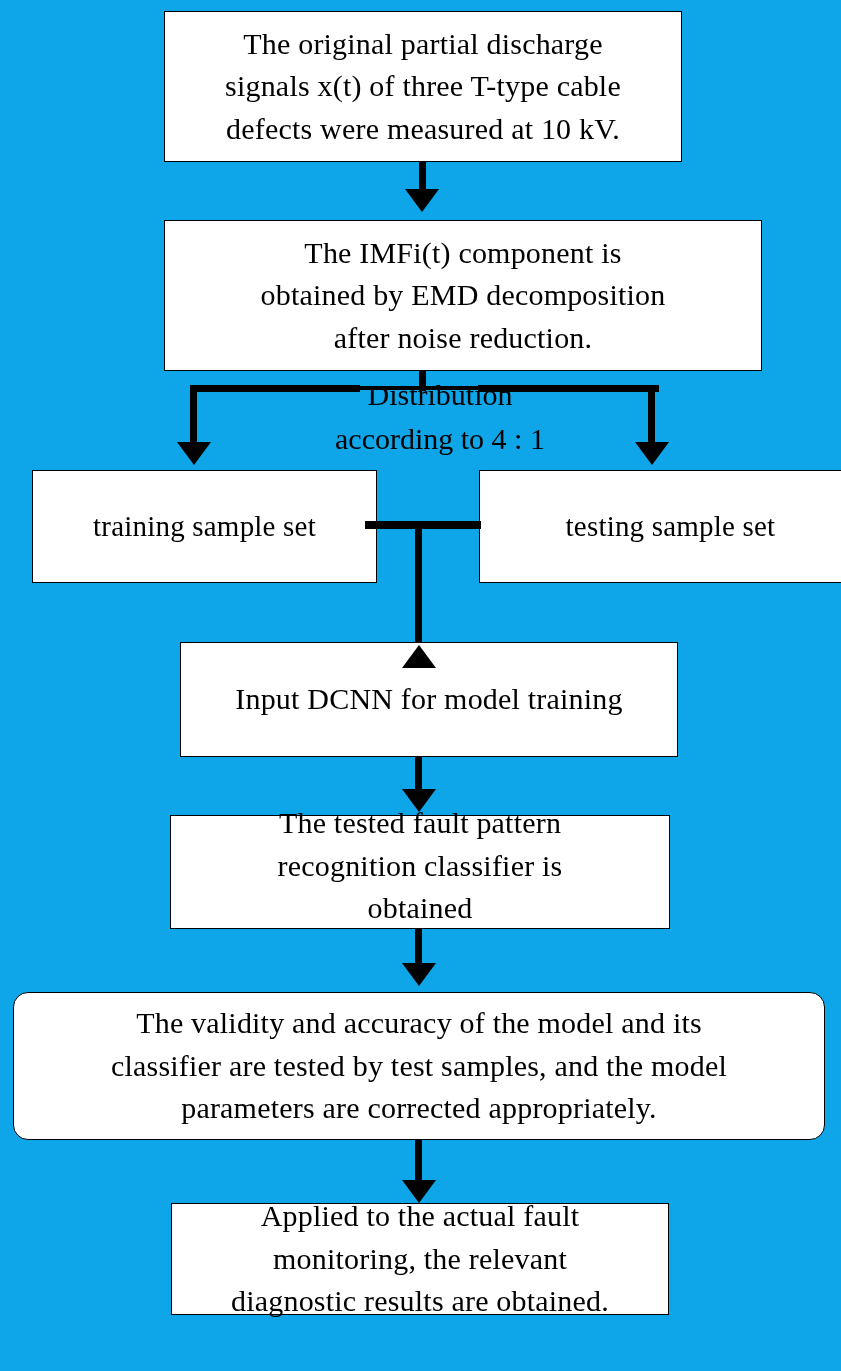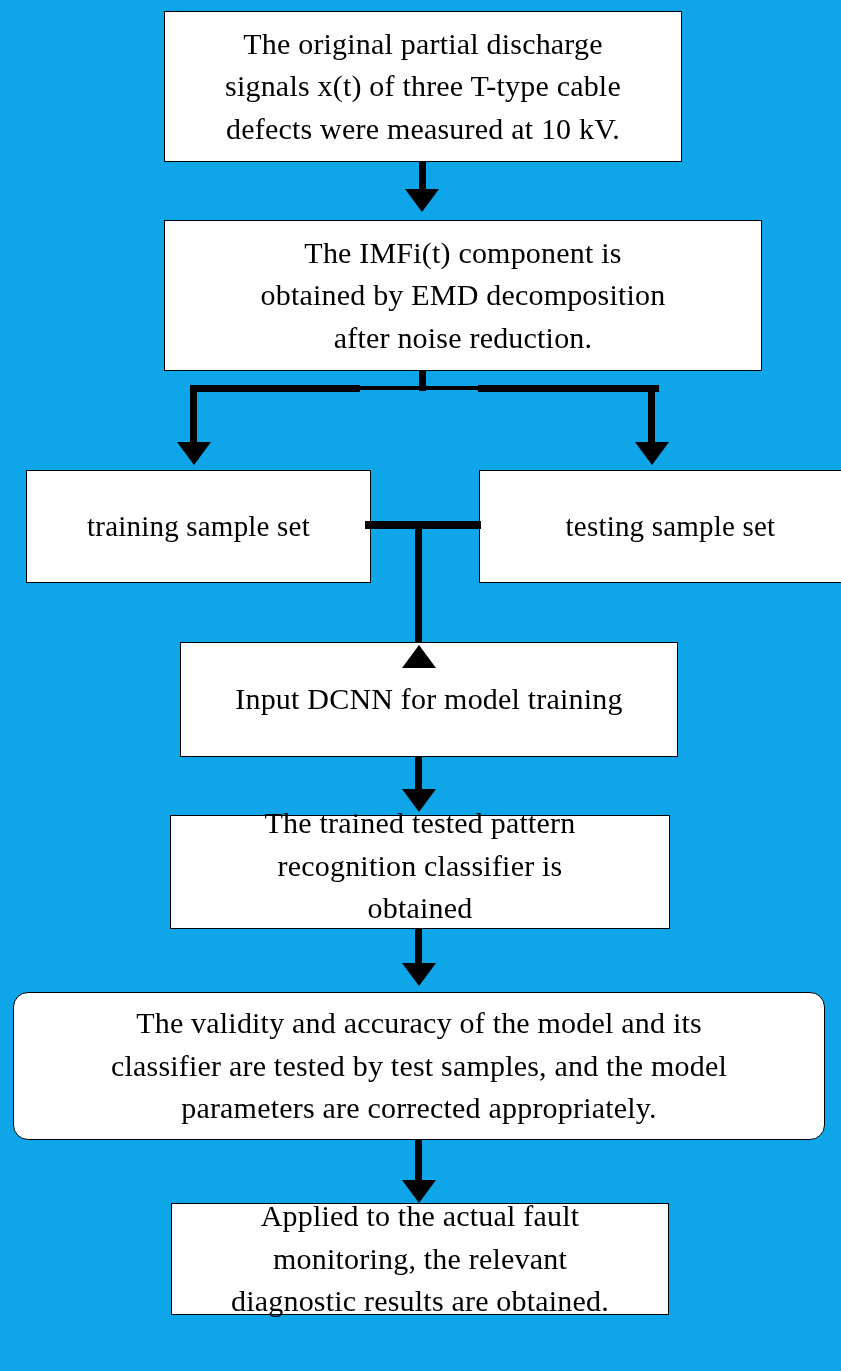--- a/index.html
+++ b/index.html
@@ -112,43 +112,45 @@
   <div class="hline" style="left:194px; top:385px; width:166px;"></div>
   <div class="hline" style="left:478px; top:385px; width:181px;"></div>
   <div class="hline thin" style="left:360px; top:386px; width:118px; height:4px; background:#000000;"></div>
 
   <div class="vline" style="left:190px; top:385px; height:59px;"></div>
   <div class="arrow-down" style="left:177px; top:442px;"></div>
 
   <div class="vline" style="left:648px; top:385px; height:59px;"></div>
   <div class="arrow-down" style="left:635px; top:442px;"></div>
 
+  <div class="branch-label" style="left:300px; top:373px; width:280px;">Distribution
+according to 4 : 1</div>
 
-  <div class="node small" style="left:26px; top:470px; width:345px; height:113px;">
+  <div class="node small" style="left:32px; top:470px; width:345px; height:113px;">
     <span class="txt">training sample set</span>
   </div>
 
   <div class="node small" style="left:479px; top:470px; width:383px; height:113px;">
     <span class="txt">testing sample set</span>
   </div>
 
   <div class="joinbar" style="left:365px; top:521px; width:116px;"></div>
 
   <div class="vline" style="left:415px; top:521px; height:161px;"></div>
   <div class="arrow-up" style="left:402px; top:645px;"></div>
 
   <div class="node" style="left:180px; top:642px; width:498px; height:115px;">
     <span class="txt">Input DCNN for model training</span>
   </div>
 
   <div class="vline" style="left:415px; top:757px; height:35px;"></div>
   <div class="arrow-down" style="left:402px; top:789px;"></div>
 
   <div class="node" style="left:170px; top:815px; width:500px; height:114px;">
-    <span class="txt" style="position:relative; top:-6px;">The trained tested pattern
+    <span class="txt" style="position:relative; top:-6px;">The tested fault pattern
 recognition classifier is
 obtained</span>
   </div>
 
   <div class="vline" style="left:415px; top:929px; height:36px;"></div>
   <div class="arrow-down" style="left:402px; top:963px;"></div>
 
   <div class="node" style="left:13px; top:992px; width:812px; height:148px;border-radius:15px;">
     <span class="txt">The validity and accuracy of the model and its
 classifier are tested by test samples, and the model

